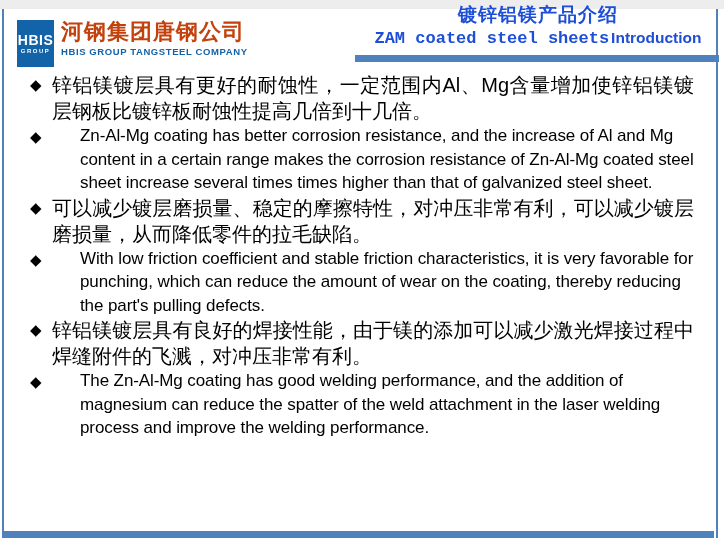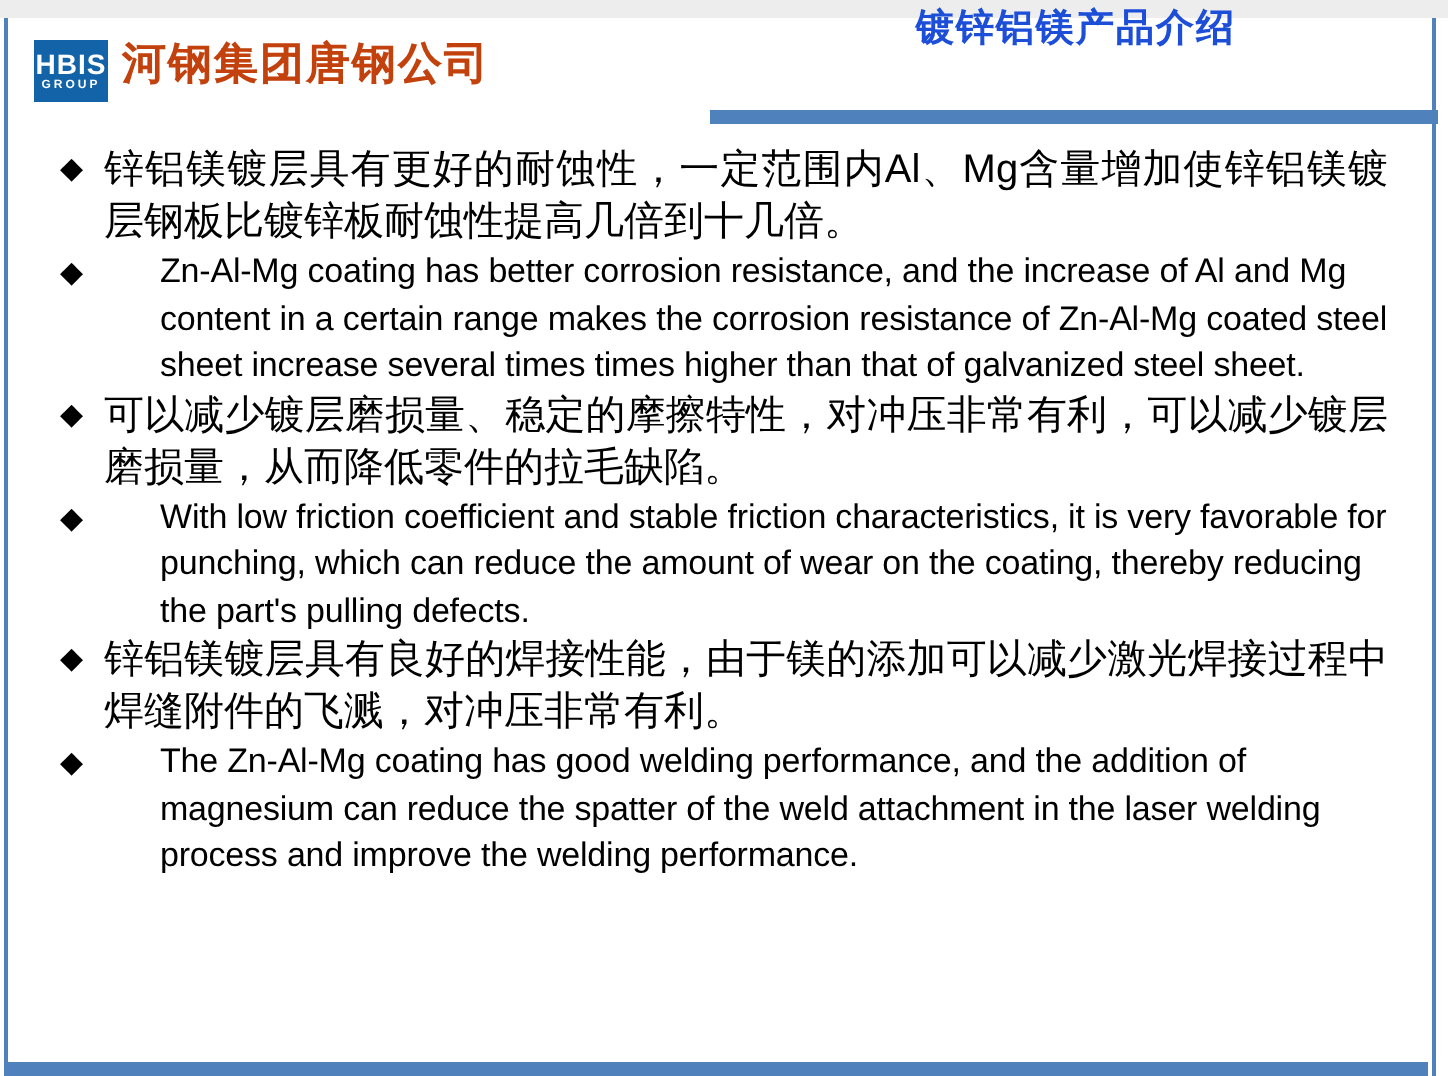--- a/index.html
+++ b/index.html
@@ -29,21 +29,21 @@
   .bottom-bar{
     position:absolute;left:2px;top:531px;width:712px;height:7px;
     background:#4f81bd;
   }
   
   .logo{
     position:absolute;left:17px;top:20px;
     display:flex;align-items:flex-start;
   }
   .logo-square{
-    width:37px;height:31px;background:#1263a7;
+    width:37px;height:47px;background:#1263a7;
     display:flex;flex-direction:column;align-items:center;justify-content:center;
     flex:none;
   }
   .logo-hbis{
     color:#ffffff;font-weight:bold;font-size:14px;line-height:14px;
     letter-spacing:0.5px;
   }
   .logo-group{
     color:#ffffff;font-size:6px;line-height:8px;letter-spacing:1.5px;font-weight:bold;
   }
@@ -102,25 +102,29 @@
   <div class="border-right"></div>
 
   <header>
     <div class="logo">
       <div class="logo-square">
         <span class="logo-hbis">HBIS</span>
         <span class="logo-group">GROUP</span>
       </div>
       <div class="logo-text">
         <div class="company-cn">河钢集团唐钢公司</div>
+        <div class="company-en">HBIS GROUP TANGSTEEL COMPANY</div>
       </div>
     </div>
 
     <div class="title-block">
       <div class="title-cn">镀锌铝镁产品介绍</div>
+      <div class="title-en">
+        <span class="title-en-mono">ZAM coated steel sheets</span><span class="title-en-bold">Introduction</span>
+      </div>
     </div>
   </header>
 
   <div class="divider"></div>
 
   <main class="bullets">
     <div class="bullet b-zh">
       <span class="diamond">◆</span>
       <span class="btext">锌铝镁镀层具有更好的耐蚀性，一定范围内Al、Mg含量增加使锌铝镁镀层钢板比镀锌板耐蚀性提高几倍到十几倍。</span>
     </div>

